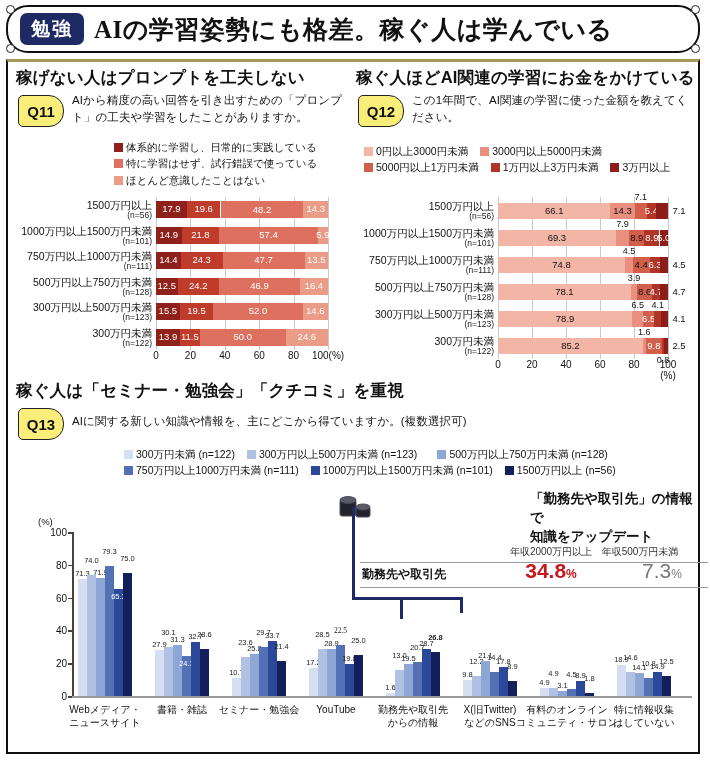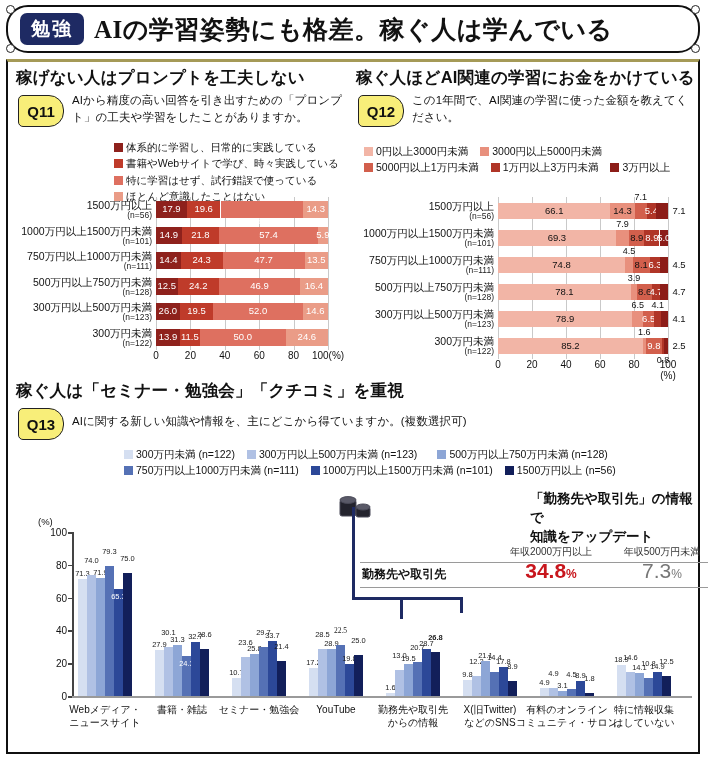--- a/index.html
+++ b/index.html
@@ -71,21 +71,20 @@
   </div>
 
   <div class="main-box">
 
     <section style="left:8px;top:5px;width:336px;height:310px;">
       <h2 class="sec-title">稼げない人はプロンプトを工夫しない</h2>
       <div class="qbadge" style="left:2px;top:28px;">Q11</div>
       <div class="question" style="left:56px;top:25px;width:272px;">AIから精度の高い回答を引き出すための「プロンプト」の工夫や学習をしたことがありますか。</div>
       <div class="legend" id="q11-legend" style="left:98px;top:72px;width:238px;">
           <div class="li"><div class="sw" style="background: rgb(142, 33, 28);"></div>体系的に学習し、日常的に実践している</div>
-          <div class="li"><div class="sw" style="background: rgb(191, 59, 42);"></div>書籍やWebサイトで学び、時々実践している</div>
           <div class="li"><div class="sw" style="background: rgb(222, 112, 96);"></div>特に学習はせず、試行錯誤で使っている</div>
           <div class="li"><div class="sw" style="background: rgb(234, 156, 135);"></div>ほとんど意識したことはない</div>
         </div>
       <div class="hchart" id="q11-chart" style="left:0px;top:130px;width:336px;">
           <div style="position: relative;">
             <div class="grid" style="left: 140px; width: 172px; top: 0px; height: 153px;">
               <div class="gline" style="left: 0px;"></div>
               <div class="gline" style="left: 34.4px;"></div>
               <div class="gline" style="left: 68.8px;"></div>
               <div class="gline" style="left: 103.2px;"></div>
@@ -96,21 +95,21 @@
               <div class="hlabel" style="width: 140px; display: flex; flex-direction: column; justify-content: center;">
                 <div class="l1">1500万円以上</div>
                 <div class="l2">(n=56)</div>
               </div>
               <div class="track" style="width: 172px; height: 17px; margin-top: 4.25px; z-index: 1;">
                 <div class="seg" style="left: 0px; width: 30.788px; background: rgb(142, 33, 28);"></div>
                 <div class="seglab" style="left: 15.394px; top: 2px; color: rgb(255, 255, 255);">17.9</div>
                 <div class="seg" style="left: 30.788px; width: 33.712px; background: rgb(191, 59, 42);"></div>
                 <div class="seglab" style="left: 47.644px; top: 2px; color: rgb(255, 255, 255);">19.6</div>
                 <div class="seg" style="left: 64.5px; width: 82.904px; background: rgb(222, 112, 96);"></div>
-                <div class="seglab" style="left: 105.952px; top: 14px; color: rgb(255, 255, 255);">48.2</div>
+                <div class="seglab" style="left: 105.952px; top: 3px; color: rgb(255, 255, 255);">48.2</div>
                 <div class="seg" style="left: 147.404px; width: 24.596px; background: rgb(234, 156, 135);"></div>
                 <div class="seglab" style="left: 159.702px; top: 2px; color: rgb(255, 255, 255);">14.3</div>
               </div>
             </div>
             <div class="hrow" style="height: 25.5px;">
               <div class="hlabel" style="width: 140px; display: flex; flex-direction: column; justify-content: center;">
                 <div class="l1">1000万円以上1500万円未満</div>
                 <div class="l2">(n=101)</div>
               </div>
               <div class="track" style="width: 172px; height: 17px; margin-top: 4.25px; z-index: 1;">
@@ -156,21 +155,21 @@
                 <div class="seglab" style="left: 157.896px; top: 2px; color: rgb(255, 255, 255);">16.4</div>
               </div>
             </div>
             <div class="hrow" style="height: 25.5px;">
               <div class="hlabel" style="width: 140px; display: flex; flex-direction: column; justify-content: center;">
                 <div class="l1">300万円以上500万円未満</div>
                 <div class="l2">(n=123)</div>
               </div>
               <div class="track" style="width: 172px; height: 17px; margin-top: 4.25px; z-index: 1;">
                 <div class="seg" style="left: 0px; width: 23.736px; background: rgb(142, 33, 28);"></div>
-                <div class="seglab" style="left: 11.868px; top: 2px; color: rgb(255, 255, 255);">26.0</div>
+                <div class="seglab" style="left: 11.868px; top: 2px; color: rgb(255, 255, 255);">15.5</div>
                 <div class="seg" style="left: 23.736px; width: 33.54px; background: rgb(191, 59, 42);"></div>
                 <div class="seglab" style="left: 40.506px; top: 2px; color: rgb(255, 255, 255);">19.5</div>
                 <div class="seg" style="left: 57.276px; width: 89.44px; background: rgb(222, 112, 96);"></div>
                 <div class="seglab" style="left: 101.996px; top: 2px; color: rgb(255, 255, 255);">52.0</div>
                 <div class="seg" style="left: 146.716px; width: 25.112px; background: rgb(234, 156, 135);"></div>
                 <div class="seglab" style="left: 159.272px; top: 2px; color: rgb(255, 255, 255);">14.6</div>
               </div>
             </div>
             <div class="hrow" style="height: 25.5px;">
               <div class="hlabel" style="width: 140px; display: flex; flex-direction: column; justify-content: center;">
@@ -255,21 +254,21 @@
               <div class="hlabel" style="width: 142px; display: flex; flex-direction: column; justify-content: center;">
                 <div class="l1">750万円以上1000万円未満</div>
                 <div class="l2">(n=111)</div>
               </div>
               <div class="track" style="width: 170px; height: 16px; margin-top: 5.5px; z-index: 1;">
                 <div class="seg" style="left: 0px; width: 127.16px; background: rgb(242, 181, 166);"></div>
                 <div class="seglab" style="left: 63.58px; top: 2px; color: rgb(17, 17, 17);">74.8</div>
                 <div class="seg" style="left: 127.16px; width: 7.65px; background: rgb(232, 144, 125);"></div>
                 <div class="seglab" style="left: 130.985px; top: -11px; font-size: 9px;">4.5</div>
                 <div class="seg" style="left: 134.81px; width: 16.83px; background: rgb(210, 95, 76);"></div>
-                <div class="seglab" style="left: 143.225px; top: 2px; color: rgb(17, 17, 17);">8.1</div>
+                <div class="seglab" style="left: 143.225px; top: 2px; color: rgb(17, 17, 17);">4.4</div>
                 <div class="seg" style="left: 151.64px; width: 10.71px; background: rgb(176, 53, 39);"></div>
                 <div class="seglab" style="left: 156.995px; top: 2px; color: rgb(255, 255, 255);">6.3</div>
                 <div class="seg" style="left: 162.35px; width: 7.65px; background: rgb(140, 29, 24);"></div>
                 <div class="seglab" style="left: 181px; top: 2px; color: rgb(17, 17, 17);">4.5</div>
               </div>
             </div>
             <div class="hrow" style="height: 27px;">
               <div class="hlabel" style="width: 142px; display: flex; flex-direction: column; justify-content: center;">
                 <div class="l1">500万円以上750万円未満</div>
                 <div class="l2">(n=128)</div>
@@ -545,21 +544,21 @@
           <ellipse cx="10" cy="8" rx="8" ry="3.4" fill="#5a5a68"></ellipse>
           <rect x="18" y="15" width="14" height="10" rx="2"></rect>
           <ellipse cx="25" cy="15" rx="7" ry="3" fill="#5a5a68"></ellipse>
         </g>
       </svg>
       <div class="co-head" style="left:514px;top:110px;">
         <span>「勤務先や取引先」の情報で</span><br>
         <span>知識をアップデート</span>
       </div>
       <div class="co-colhead" style="left:474px;top:165px;width:122px;">年収2000万円以上</div>
-      <div class="co-colhead" style="left:598px;top:165px;width:96px;text-align:center;">年収500万円未満</div>
+      <div class="co-colhead" style="left:576px;top:165px;width:96px;text-align:center;">年収500万円未満</div>
       <div class="co-rowlab" style="left:346px;top:186px;">勤務先や取引先</div>
       <div class="co-val1" style="left:474px;top:179px;width:122px;color:#c8161d;"><span>34.8</span><span class="co-pct">%</span></div>
       <div class="co-val2" style="left:598px;top:179px;width:96px;"><span>7.3</span><span class="co-pct">%</span></div>
       <div class="co-rule" style="left:344px;top:182px;width:348px;border-bottom-width:1px;"></div>
       <div class="co-rule" style="left:344px;top:207px;width:348px;"></div>
 
       <div class="nline" style="left:336px;top:127px;width:2.5px;height:92px;"></div>
       <div class="nline" style="left:336px;top:217px;width:111px;height:2.5px;"></div>
       <div class="nline" style="left:384px;top:217px;width:2.5px;height:22px;"></div>
       <div class="nline" style="left:444px;top:217px;width:2.5px;height:16px;"></div>

